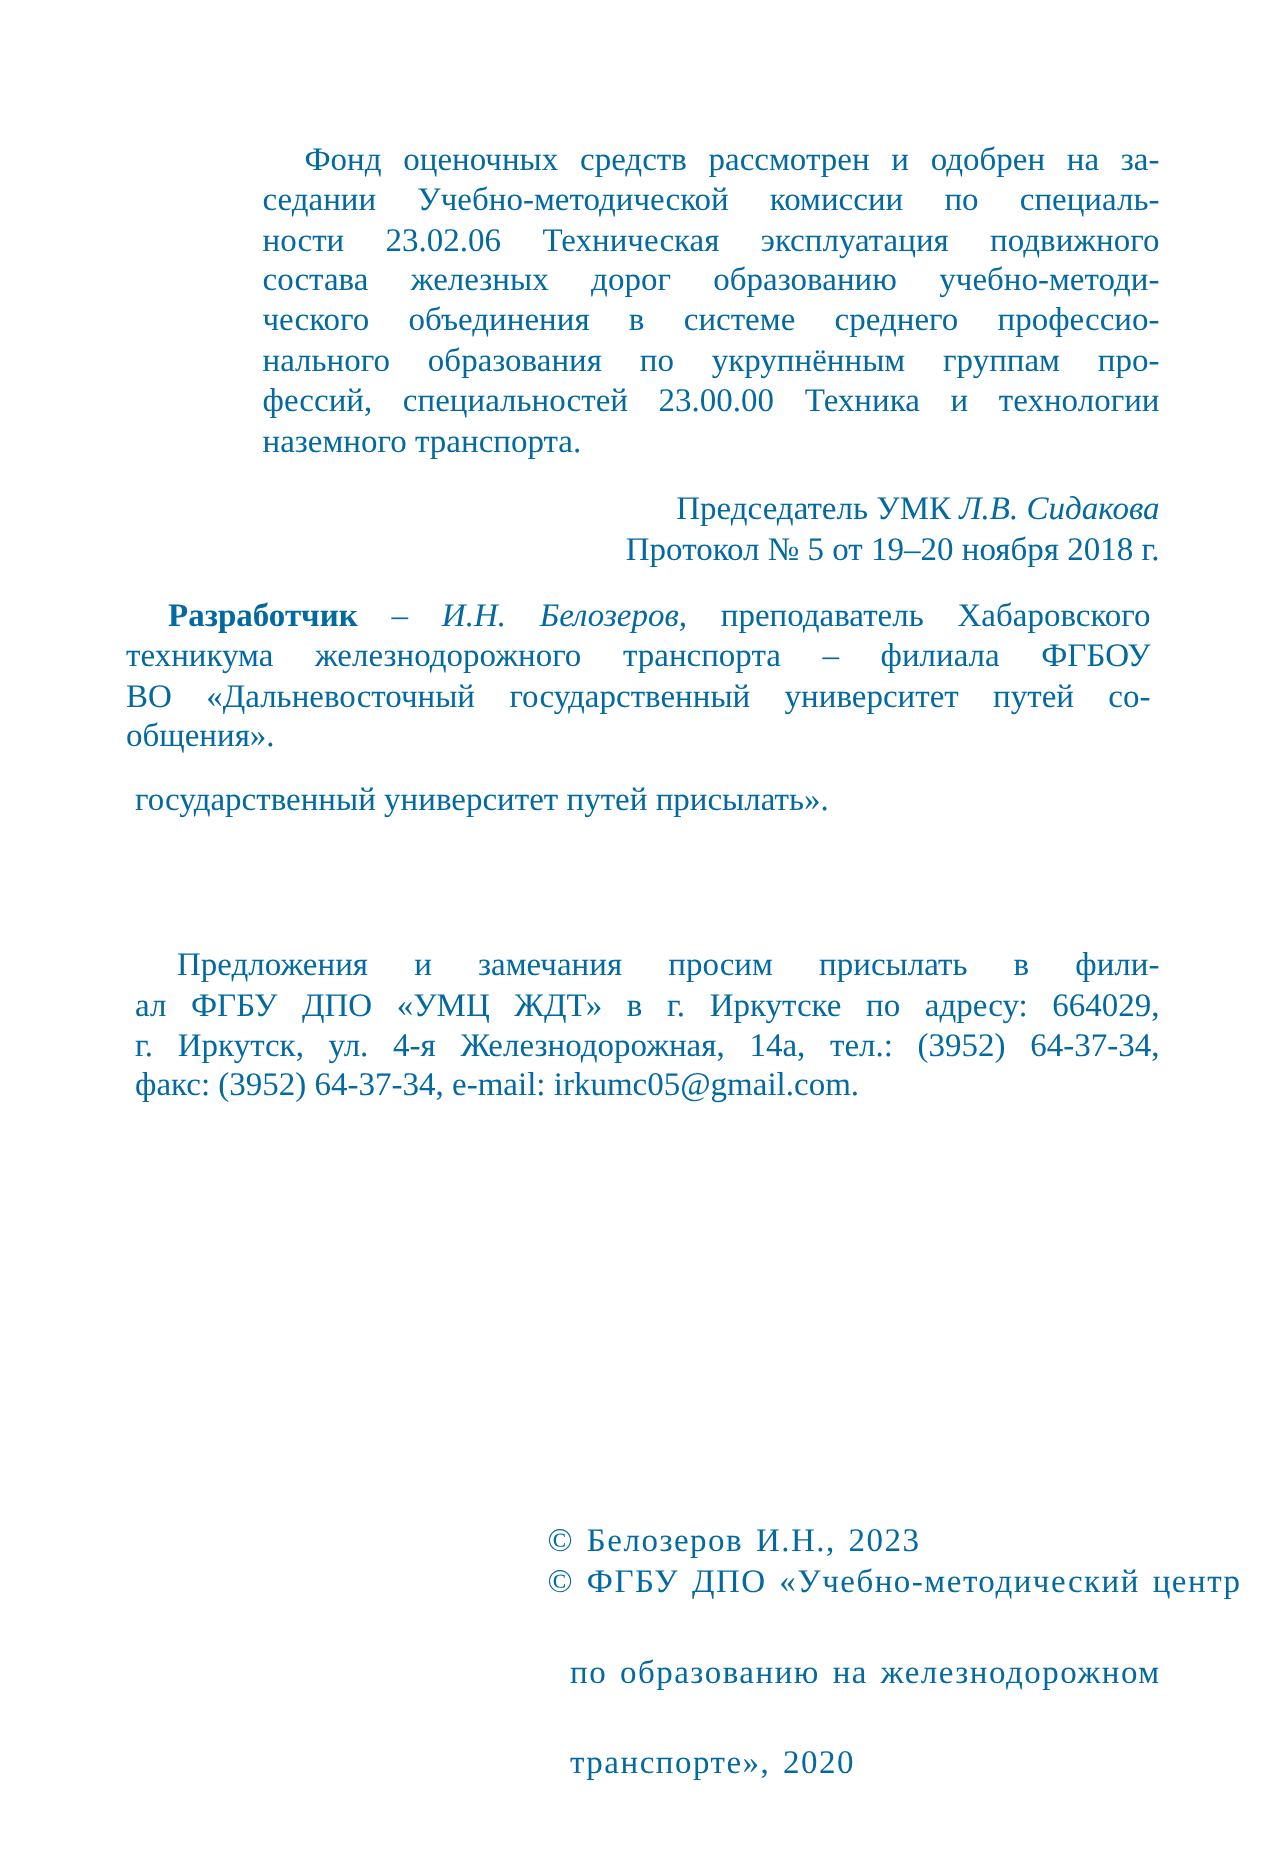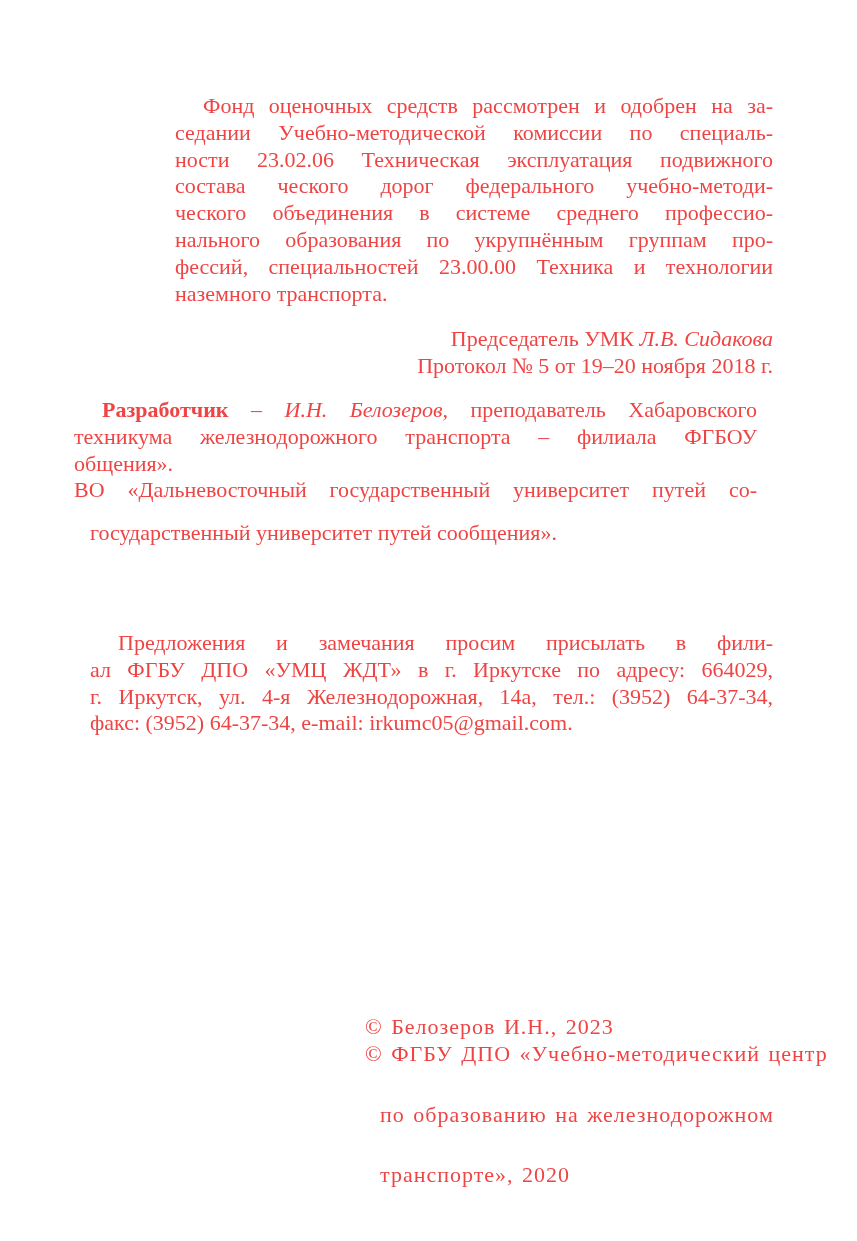--- a/index.html
+++ b/index.html
@@ -5,34 +5,34 @@
   html, body {
     margin: 0;
     padding: 0;
     background: #ffffff;
   }
   .page {
     position: relative;
     width: 857px;
     height: 1241px;
     background: #ffffff;
-    color: #ef4444;
+    color: #0369a1;
     font-family: "Liberation Serif", "DejaVu Serif", serif;
     font-size: 22px;
     line-height: 26.8px;
     overflow: hidden;
   }
   .para { position: absolute; }
 
   
   .approval  { left: 175px; width: 598px; top: 93px;  }
   .signature { left: 175px; width: 598px; top: 326px; }
 
   
-  .developer { left: 74px; width: 683px; top: 397px; }
+  .developer { left: 84px; width: 683px; top: 397px; }
   .expert    { left: 90px; width: 683px; top: 520px; }
   .proposals { left: 90px; width: 683px; top: 630px; }
 
   
   .copyright {
     left: 365px; width: 470px; top: 1014px;
     letter-spacing: 1px;
     word-spacing: 2px;
   }
 
@@ -49,41 +49,41 @@
 </style>
 </head>
 <body>
 
 <div class="page">
 
   <section class="para approval">
       <div class="line first">Фонд оценочных средств рассмотрен и одобрен на за-</div>
       <div class="line">седании Учебно-методической комиссии по специаль-</div>
       <div class="line">ности 23.02.06 Техническая эксплуатация подвижного</div>
-      <div class="line">состава ческого дорог федерального учебно-методи-</div>
+      <div class="line">состава железных дорог образованию учебно-методи-</div>
       <div class="line">ческого объединения в системе среднего профессио-</div>
       <div class="line">нального образования по укрупнённым группам про-</div>
       <div class="line">фессий, специальностей 23.00.00 Техника и технологии</div>
       <div class="line last">наземного транспорта.</div>
     </section>
 
   <section class="para signature" data-align="right">
       <div class="line">Председатель УМК <i>Л.В. Сидакова</i></div>
       <div class="line last">Протокол № 5 от 19–20 ноября 2018 г.</div>
     </section>
 
   <section class="para developer">
       <div class="line first"><b>Разработчик</b> – <i>И.Н. Белозеров,</i> преподаватель Хабаровского</div>
       <div class="line">техникума железнодорожного транспорта – филиала ФГБОУ</div>
+      <div class="line">ВО «Дальневосточный государственный университет путей со-</div>
       <div class="line last">общения».</div>
-      <div class="line">ВО «Дальневосточный государственный университет путей со-</div>
     </section>
 
   <section class="para expert">
-      <div class="line last">государственный университет путей сообщения».</div>
+      <div class="line last">государственный университет путей присылать».</div>
     </section>
 
   <section class="para proposals">
       <div class="line first">Предложения и замечания просим присылать в фили-</div>
       <div class="line">ал ФГБУ ДПО «УМЦ ЖДТ» в г. Иркутске по адресу: 664029,</div>
       <div class="line">г. Иркутск, ул. 4-я Железнодорожная, 14а, тел.: (3952) 64-37-34,</div>
       <div class="line last">факс: (3952) 64-37-34, e-mail: irkumc05@gmail.com.</div>
     </section>
 
   <section class="para copyright" data-align="left">

